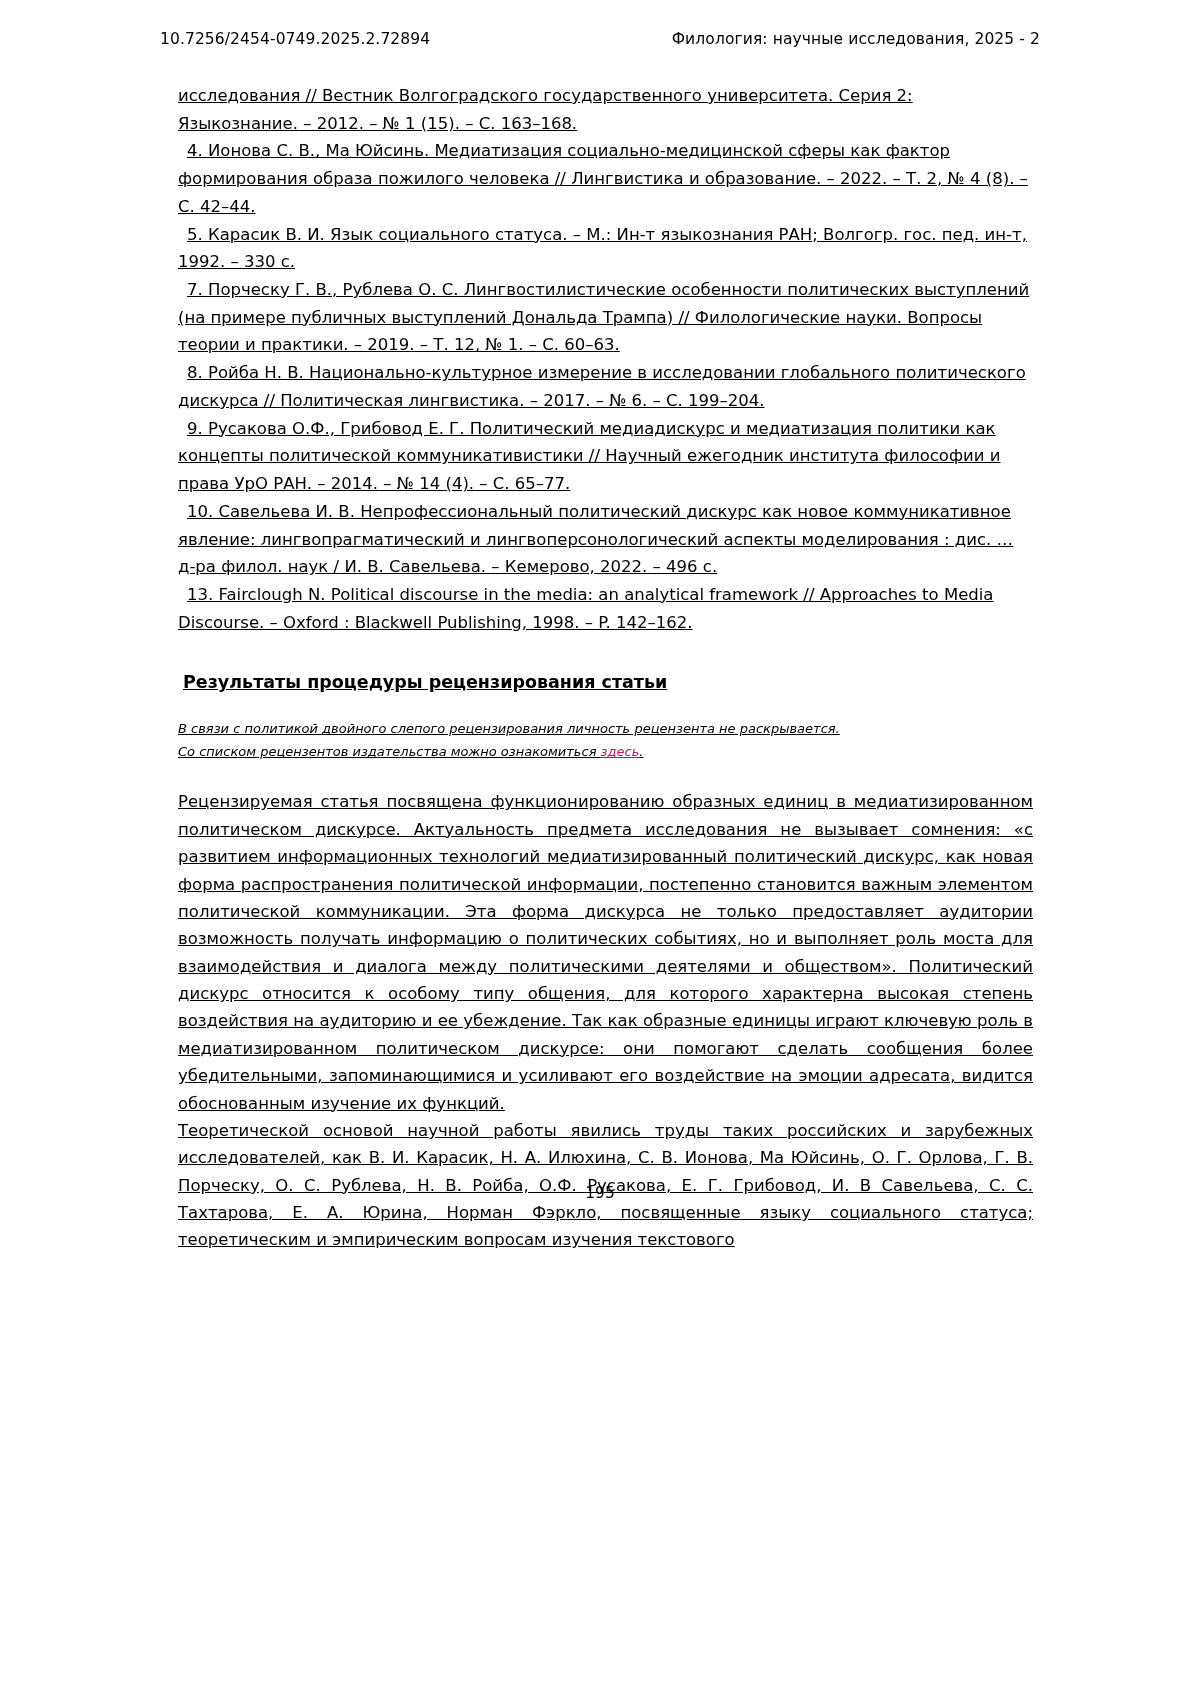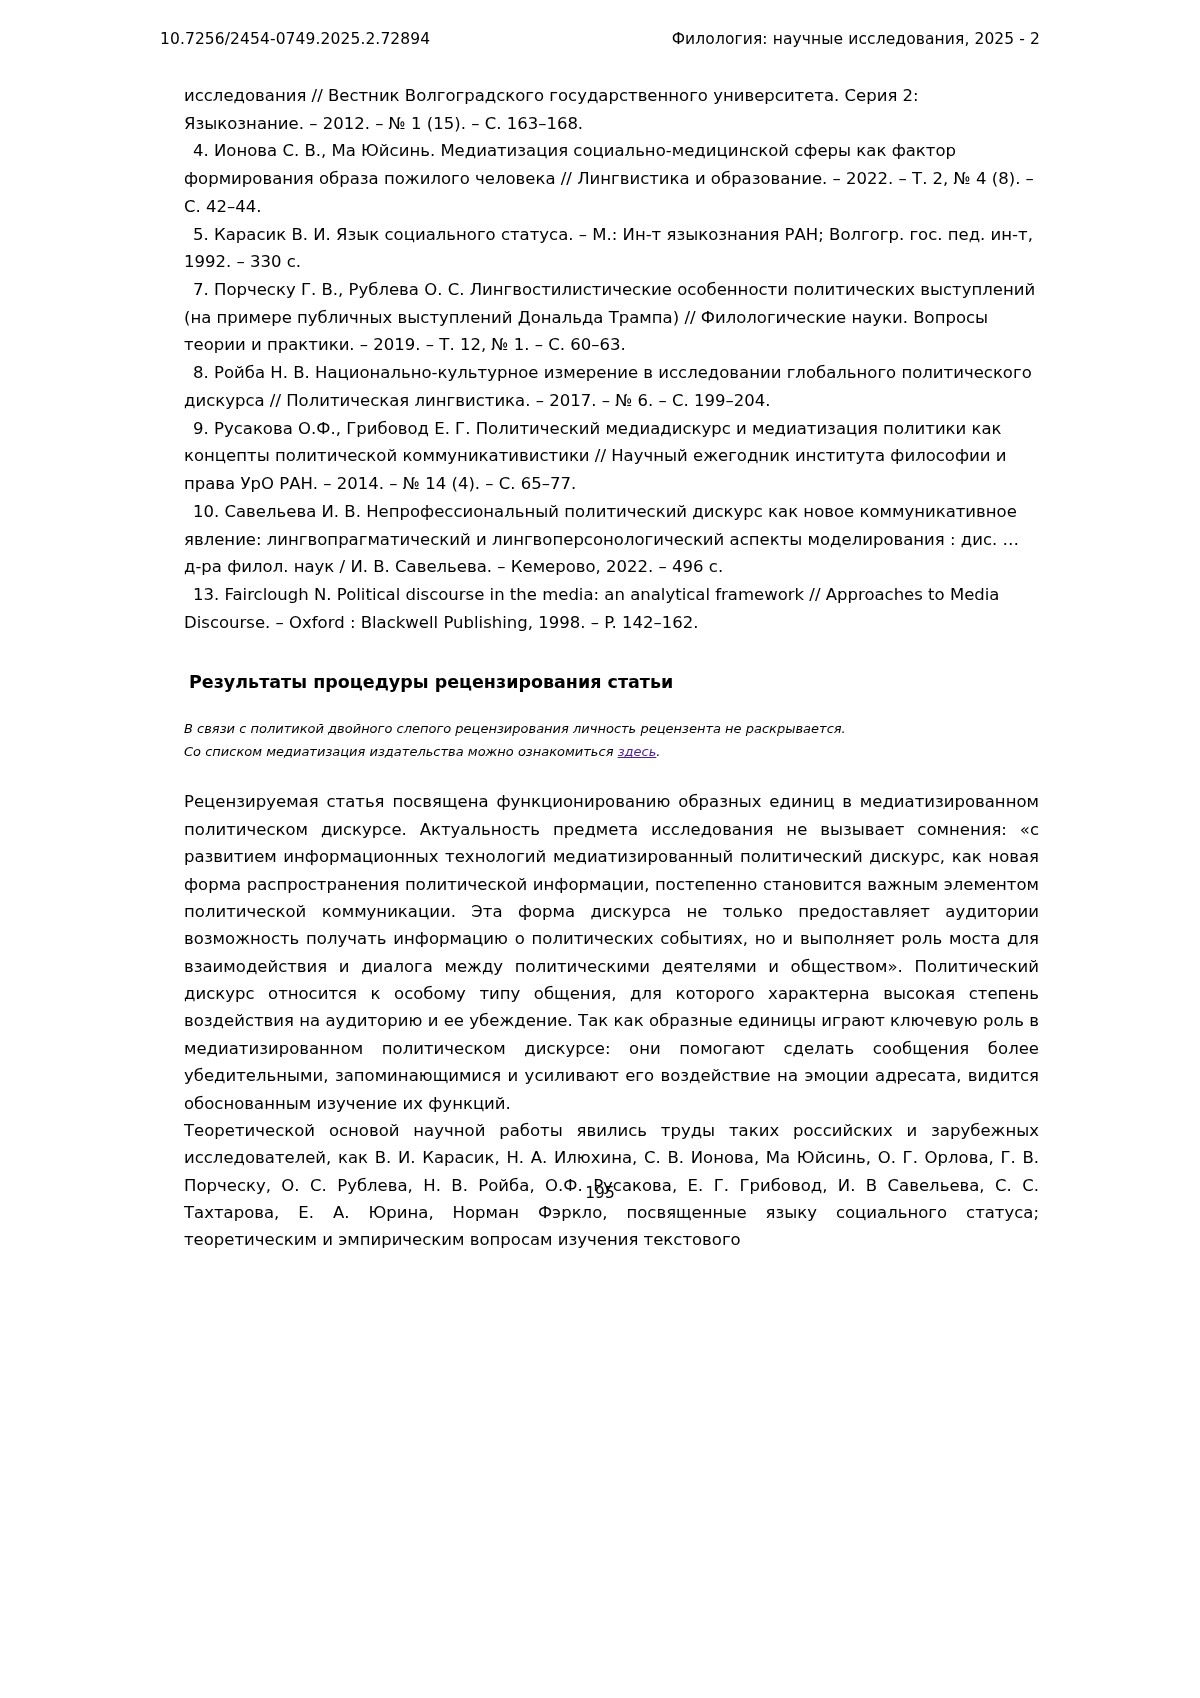--- a/index.html
+++ b/index.html
@@ -35,22 +35,23 @@
   }
   .header .doi {
     text-align: left;
   }
   .header .journal {
     text-align: center;
   }
   .content {
     position: absolute;
     top: 82px;
-    left: 184px;
+    left: 178px;
     width: 855px;
+    text-decoration: underline;
   }
   .ref-block {
     font-size: 16.5px;
     line-height: 1.68;
   }
   .ref-first {
     text-indent: 0;
   }
   .ref-item {
     text-indent: 9px;
@@ -65,21 +66,21 @@
   .italic-note {
     font-style: italic;
     font-size: 13px;
     line-height: 1.62;
     text-align: justify;
   }
   .italic-note.second {
     margin-top: 2px;
   }
   .link {
-    color: #4c1d95;
+    color: #be185d;
     text-decoration: underline;
     font-style: italic;
     cursor: pointer;
   }
   .body-para {
     font-size: 16.5px;
     line-height: 1.66;
     text-align: justify;
     margin-top: 26px;
   }
@@ -115,21 +116,21 @@
       <div class="ref-item">8. Ройба Н. В. Национально-культурное измерение в исследовании глобального политического дискурса // Политическая лингвистика. – 2017. – № 6. – С. 199–204.</div>
       <div class="ref-item">9. Русакова О.Ф., Грибовод Е. Г. Политический медиадискурс и медиатизация политики как концепты политической коммуникативистики // Научный ежегодник института философии и права УрО РАН. – 2014. – № 14 (4). – С. 65–77.</div>
       <div class="ref-item">10. Савельева И. В. Непрофессиональный политический дискурс как новое коммуникативное явление: лингвопрагматический и лингвоперсонологический аспекты моделирования : дис. … д-ра филол. наук / И. В. Савельева. – Кемерово, 2022. – 496 с.</div>
       <div class="ref-item">13. Fairclough N. Political discourse in the media: an analytical framework // Approaches to Media Discourse. – Oxford : Blackwell Publishing, 1998. – P. 142–162.</div>
     </div>
 
     <div class="section-title">Результаты процедуры рецензирования статьи</div>
 
     <div class="italic-note">В связи с политикой двойного слепого рецензирования личность рецензента не раскрывается.</div>
 
-    <div class="italic-note second"><span>Со списком медиатизация издательства можно ознакомиться </span><span class="link">здесь</span><span>.</span></div>
+    <div class="italic-note second"><span>Со списком рецензентов издательства можно ознакомиться </span><span class="link">здесь</span><span>.</span></div>
 
     <div class="body-para">Рецензируемая статья посвящена функционированию образных единиц в медиатизированном политическом дискурсе. Актуальность предмета исследования не вызывает сомнения: «с развитием информационных технологий медиатизированный политический дискурс, как новая форма распространения политической информации, постепенно становится важным элементом политической коммуникации. Эта форма дискурса не только предоставляет аудитории возможность получать информацию о политических событиях, но и выполняет роль моста для взаимодействия и диалога между политическими деятелями и обществом». Политический дискурс относится к особому типу общения, для которого характерна высокая степень воздействия на аудиторию и ее убеждение. Так как образные единицы играют ключевую роль в медиатизированном политическом дискурсе: они помогают сделать сообщения более убедительными, запоминающимися и усиливают его воздействие на эмоции адресата, видится обоснованным изучение их функций.</div>
 
     <div class="body-para tight">Теоретической основой научной работы явились труды таких российских и зарубежных исследователей, как В. И. Карасик, Н. А. Илюхина, С. В. Ионова, Ма Юйсинь, О. Г. Орлова, Г. В. Порческу, О. С. Рублева, Н. В. Ройба, О.Ф. Русакова, Е. Г. Грибовод, И. В Савельева, С. С. Тахтарова, Е. А. Юрина, Норман Фэркло, посвященные языку социального статуса; теоретическим и эмпирическим вопросам изучения текстового</div>
 
   </div>
 
   <div class="page-number">195</div>
 
 </div>

